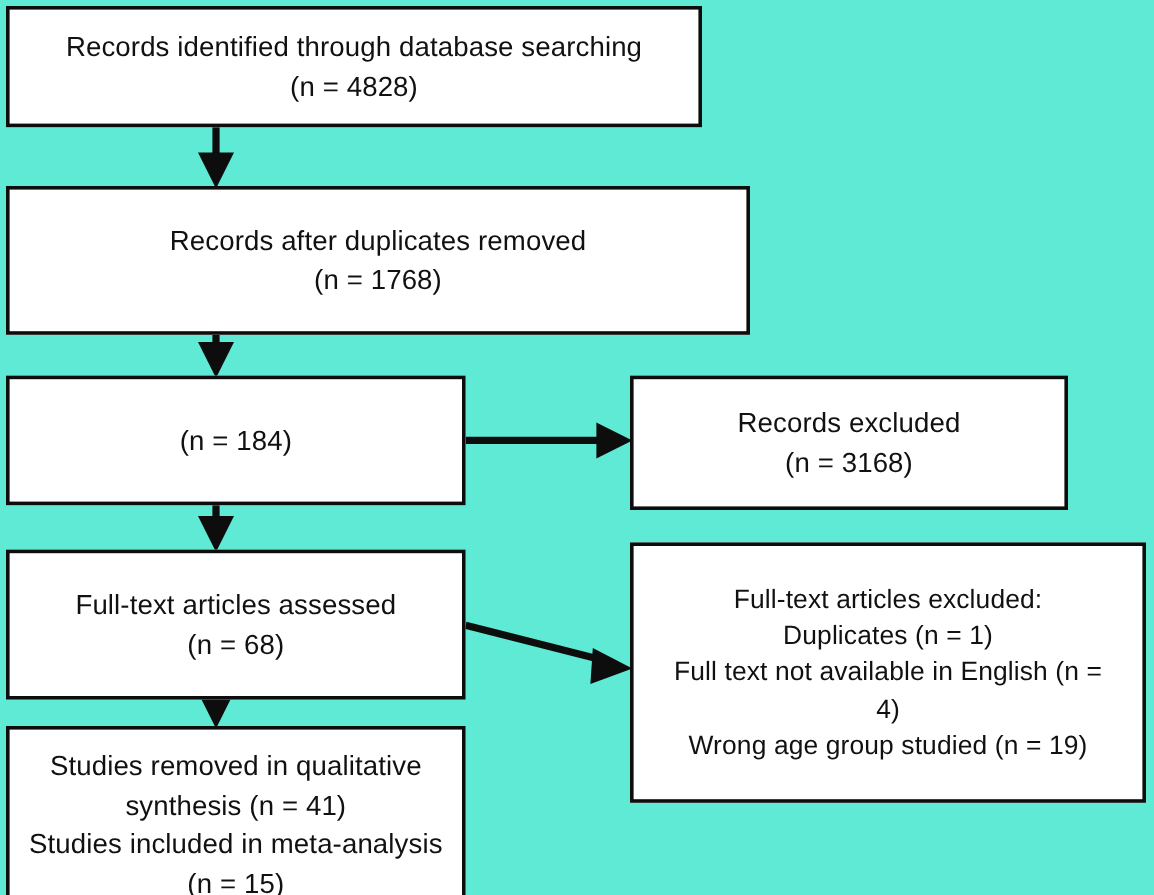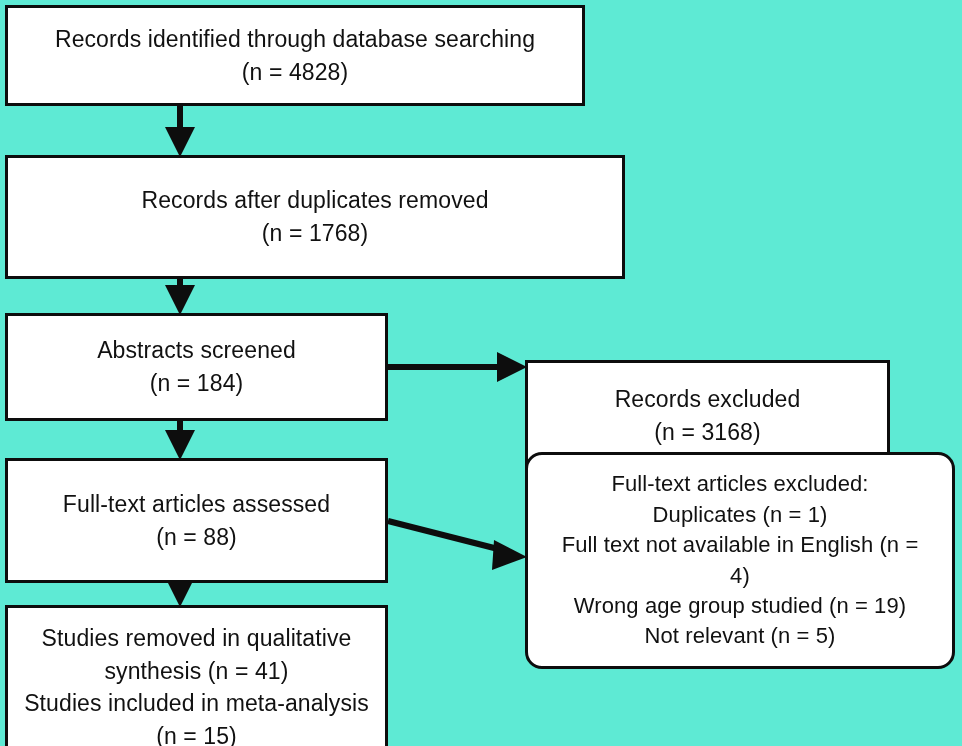--- a/index.html
+++ b/index.html
@@ -42,26 +42,26 @@
     letter-spacing: 0.1px;
   }
   .node .ln {
     display: block;
     white-space: nowrap;
   }
   
   #node-identified  { left: 5px;   top: 5px;   width: 580px; height: 101px; }
   #node-duplicates  { left: 5px;   top: 155px; width: 620px; height: 124px; }
   #node-abstracts   { left: 5px;   top: 313px; width: 383px; height: 108px; }
-  #node-records-excluded { left: 525px; top: 313px; width: 365px; height: 112px; margin-top: 47px; }
+  #node-records-excluded { left: 525px; top: 313px; width: 365px; height: 112px; }
   #node-fulltext    { left: 5px;   top: 458px; width: 383px; height: 125px; }
   #node-excluded-reasons { left: 525px; top: 452px; width: 430px; height: 217px; }
   #node-included    { left: 5px;   top: 605px; width: 383px; height: 150px; }
 
-  #node-excluded-reasons { font-size: 22px; line-height: 1.38; border-radius: 17px; }
+  #node-excluded-reasons { font-size: 22px; line-height: 1.38; }
   #node-included { justify-content: flex-start; padding-top: 14px; }
 </style>
 </head>
 <body>
 
 <div id="diagram">
 
   <svg id="arrow-layer" viewBox="0 0 962 746" width="962" height="746" xmlns="http://www.w3.org/2000/svg">
 
     <g>
@@ -99,41 +99,39 @@
     <span class="ln">Records identified through database searching</span>
     <span class="ln">(n = 4828)</span>
   </div>
 
   <div class="node" id="node-duplicates">
     <span class="ln">Records after duplicates removed</span>
     <span class="ln">(n = 1768)</span>
   </div>
 
   <div class="node" id="node-abstracts">
-    <span class="ln">Abstracts screened</span>
     <span class="ln">(n = 184)</span>
   </div>
 
   <div class="node" id="node-records-excluded">
     <span class="ln">Records excluded</span>
     <span class="ln">(n = 3168)</span>
   </div>
 
   <div class="node" id="node-fulltext">
     <span class="ln">Full-text articles assessed</span>
-    <span class="ln">(n = 88)</span>
+    <span class="ln">(n = 68)</span>
   </div>
 
   <div class="node" id="node-excluded-reasons">
     <span class="ln">Full-text articles excluded:</span>
     <span class="ln">Duplicates (n = 1)</span>
     <span class="ln">Full text not available in English (n =</span>
     <span class="ln">4)</span>
     <span class="ln">Wrong age group studied (n = 19)</span>
-    <span class="ln">Not relevant (n = 5)</span>
   </div>
 
   <div class="node" id="node-included">
     <span class="ln">Studies removed in qualitative</span>
     <span class="ln">synthesis (n = 41)</span>
     <span class="ln">Studies included in meta-analysis</span>
     <span class="ln">(n = 15)</span>
   </div>
 
 </div>

